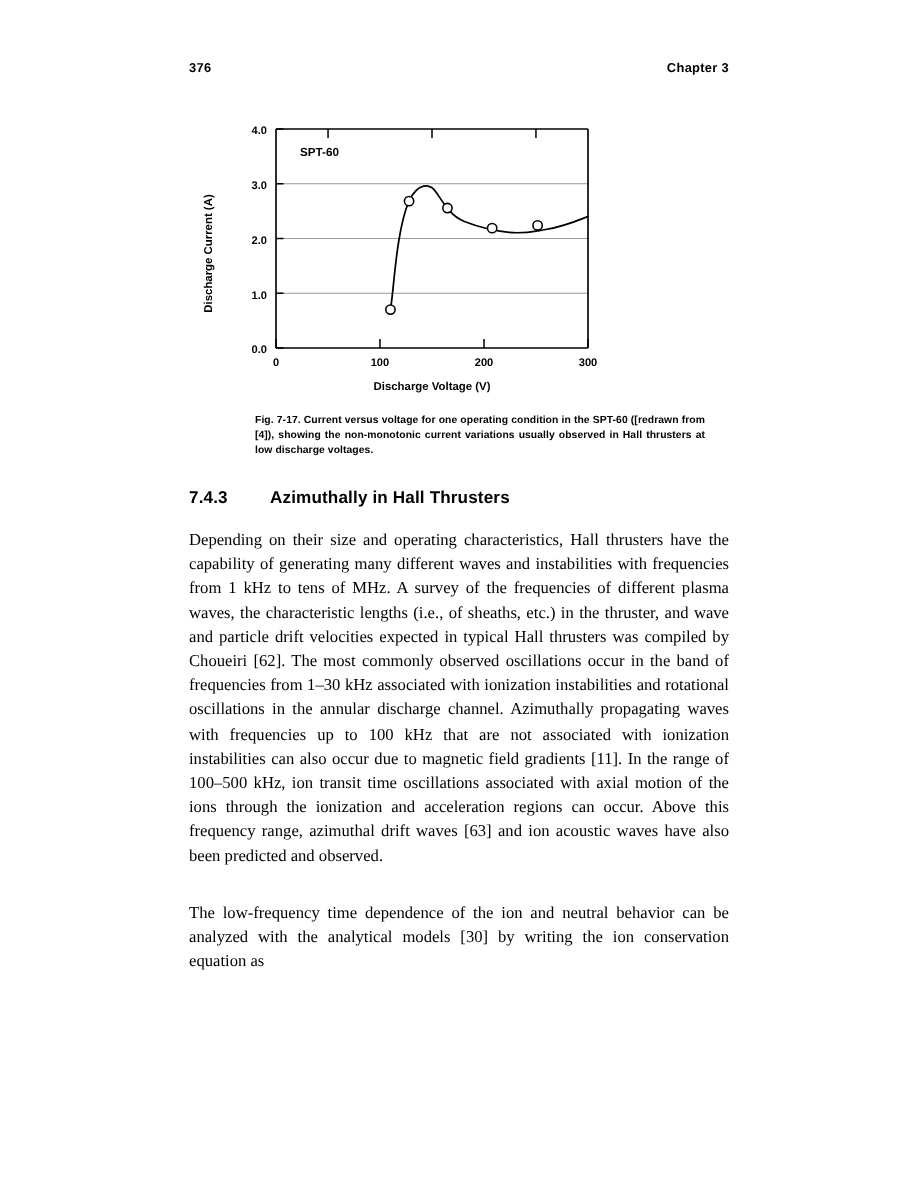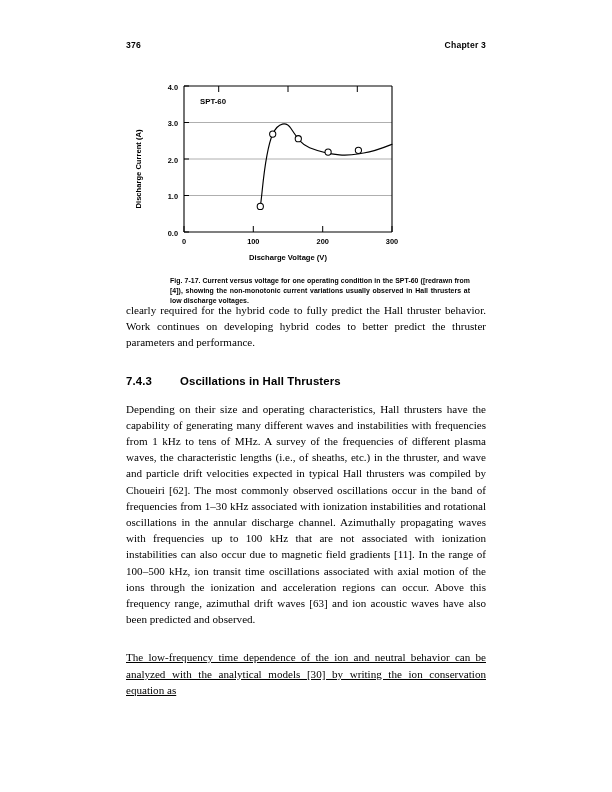--- a/index.html
+++ b/index.html
@@ -77,21 +77,20 @@
     font-size: 11.1px;
     line-height: 16.2px;
     text-align: justify;
     text-justify: inter-word;
   }
   p.para + p.para {
     margin-top: 16.2px;
   }
   .gap-before {
     margin-top: 22px !important;
-    text-decoration: underline;
   }
   h3.section-head {
     margin: 24px 0 14px 0;
     font-family: "Liberation Sans", "DejaVu Sans", sans-serif;
     font-size: 11.4px;
     font-weight: bold;
     letter-spacing: 0.1px;
     display: flex;
   }
   h3.section-head .num {
@@ -189,25 +188,24 @@
 
         <text class="axis-label" x="162" y="186" text-anchor="middle">Discharge Voltage (V)</text>
       </svg>
     </div>
 
     <div class="caption">Fig. 7-17. Current versus voltage for one operating condition in the SPT-60 ([redrawn from [4]), showing the non-monotonic current variations usually observed in Hall thrusters at low discharge voltages.</div>
   </div>
 
   <div class="body-col">
 
-    <p class="para">clearly required for the hybrid code to fully predict the Hall thruster behavior. Work continues on developing hybrid codes to better predict the thruster parameters and performance.</p>
 
     <h3 class="section-head">
       <span class="num">7.4.3</span>
-      <span class="ttl">Oscillations in Hall Thrusters</span>
+      <span class="ttl">Azimuthally in Hall Thrusters</span>
     </h3>
 
     <p class="para">Depending on their size and operating characteristics, Hall thrusters have the capability of generating many different waves and instabilities with frequencies from 1 kHz to tens of MHz. A survey of the frequencies of different plasma waves, the characteristic lengths (i.e., of sheaths, etc.) in the thruster, and wave and particle drift velocities expected in typical Hall thrusters was compiled by Choueiri [62]. The most commonly observed oscillations occur in the band of frequencies from 1–30 kHz associated with ionization instabilities and rotational oscillations in the annular discharge channel. Azimuthally propagating waves with frequencies up to 100 kHz that are not associated with ionization instabilities can also occur due to magnetic field gradients [11]. In the range of 100–500 kHz, ion transit time oscillations associated with axial motion of the ions through the ionization and acceleration regions can occur. Above this frequency range, azimuthal drift waves [63] and ion acoustic waves have also been predicted and observed.</p>
 
     <p class="para gap-before">The low-frequency time dependence of the ion and neutral behavior can be analyzed with the analytical models [30] by writing the ion conservation equation as</p>
 
   </div>
 
 </div>
 

